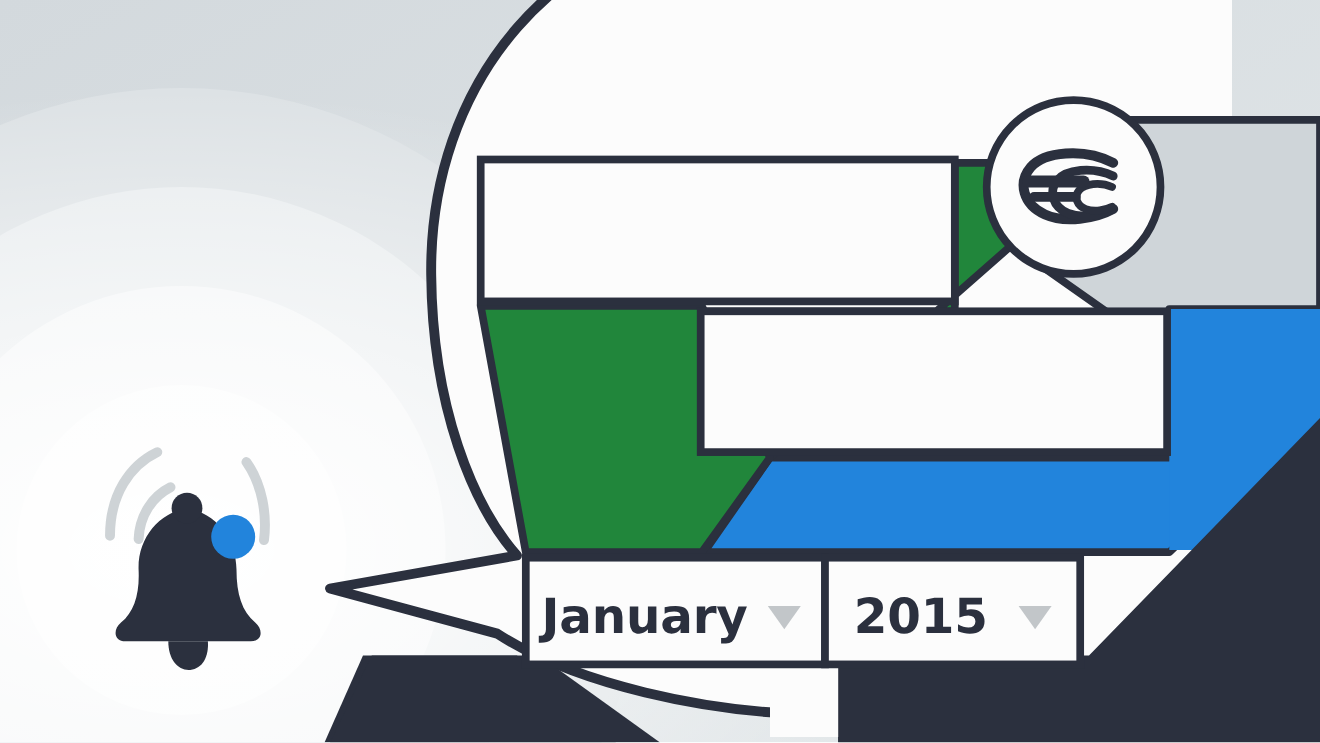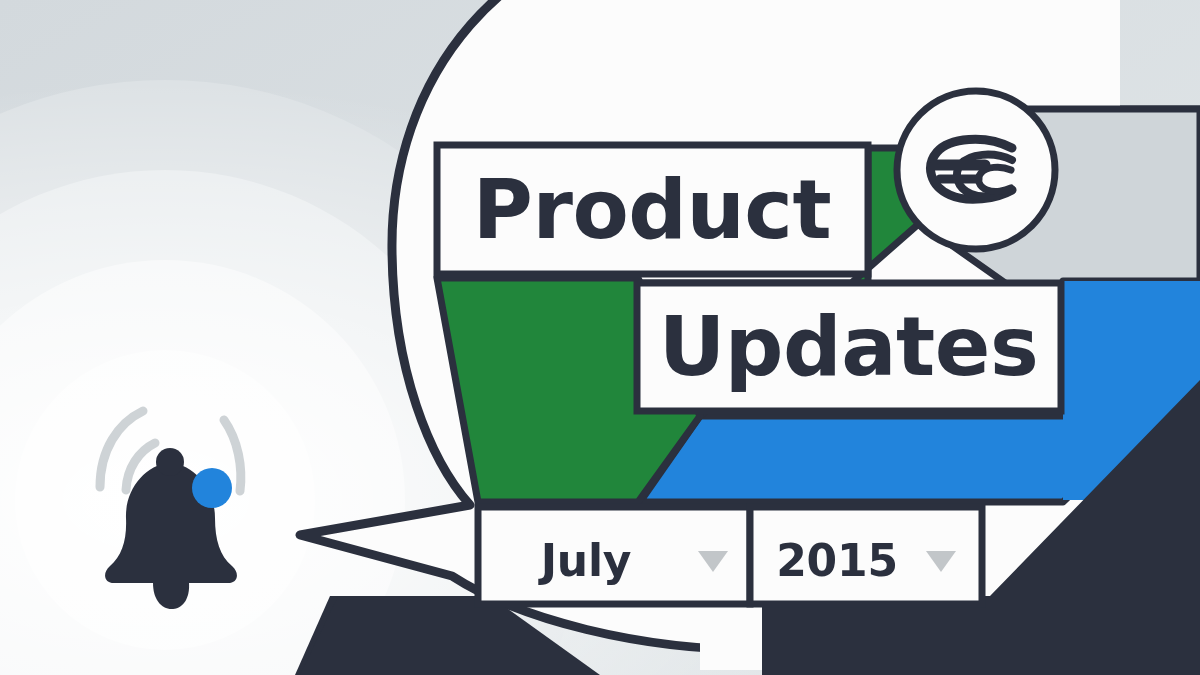--- a/index.html
+++ b/index.html
@@ -161,21 +161,19 @@
                  C 215 490, 196 466, 170 462 Z" fill="#2B303E"></path>
         <circle cx="170" cy="462" r="14" fill="#2B303E"></circle>
         <path d="M 153 583 C 153 600, 162 610, 173 609
                  C 184 608, 190 597, 189 583 Z" fill="#2B303E"></path>
         <circle cx="212" cy="488" r="20" fill="#2284DC"></circle>
       </g>
 
     </g>
   </svg>
 
-  <div class="txt" id="product-label">Product</div>
 
-  <div class="txt" id="updates-label">Updates</div>
 
-  <div class="txt" id="month-label">July</div>
+  <div class="txt" id="month-label">January</div>
 
   <div class="txt" id="year-label">2015</div>
 
 </div>
 
 </body></html>

